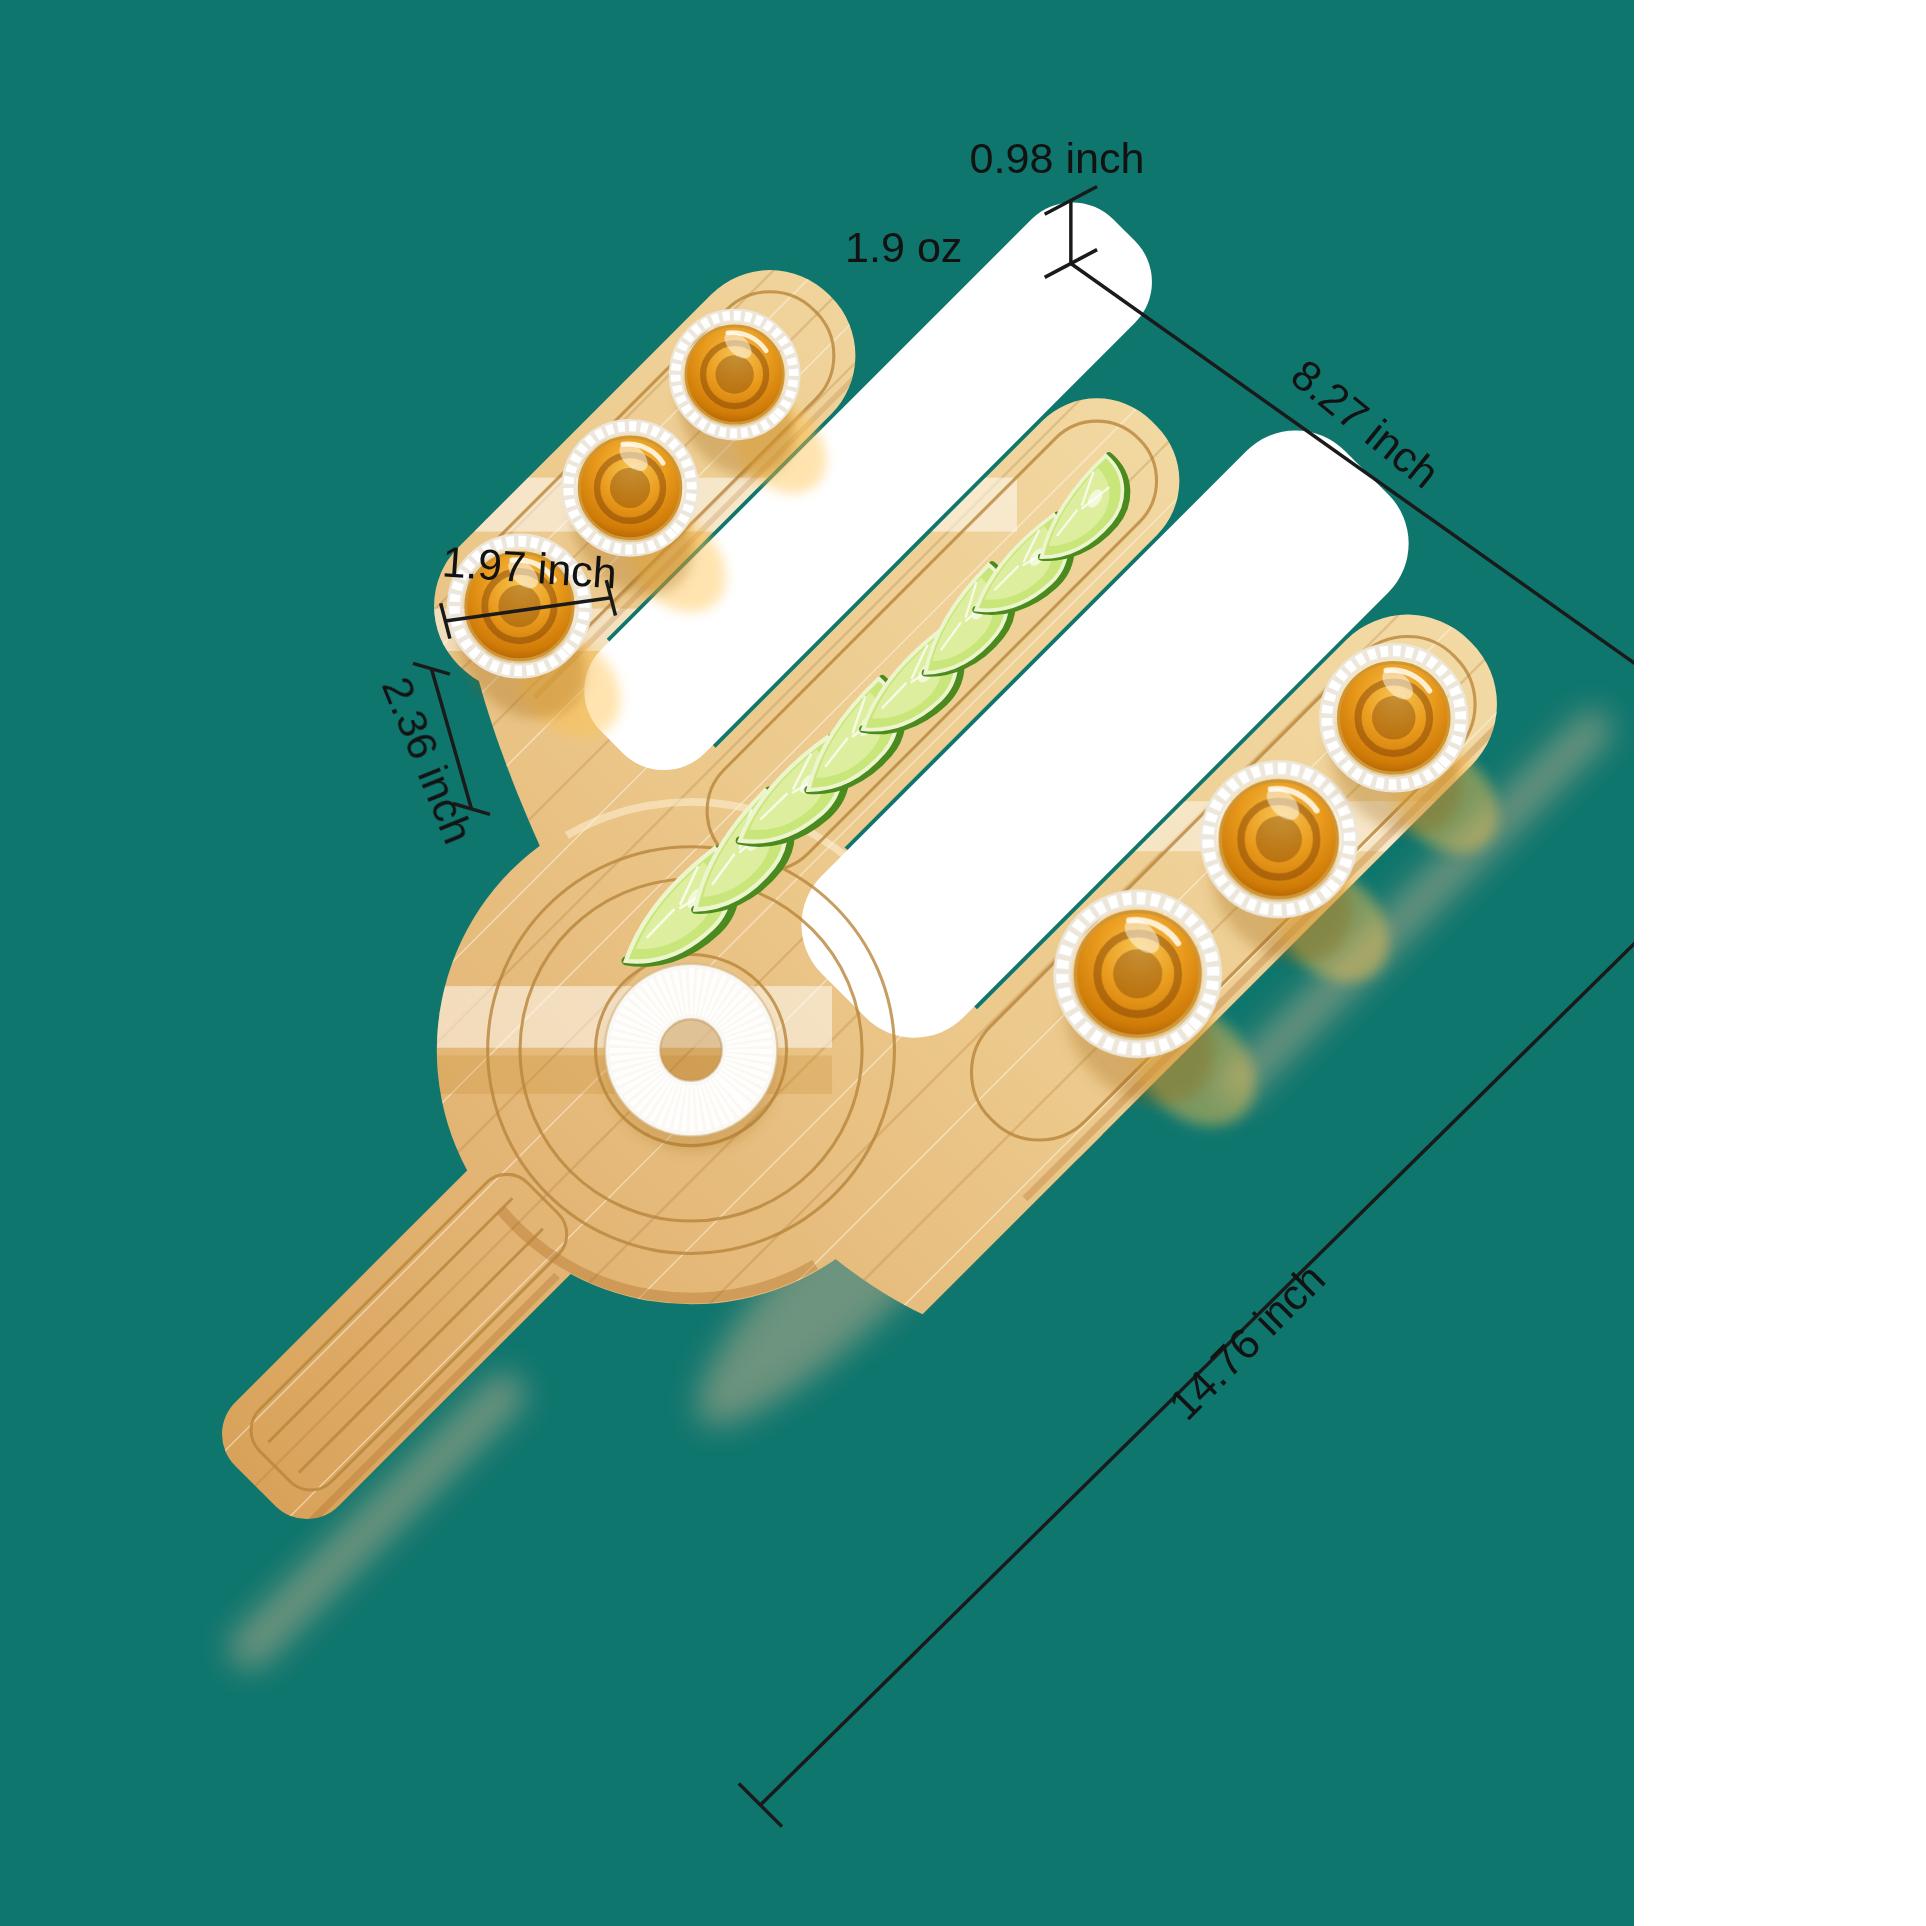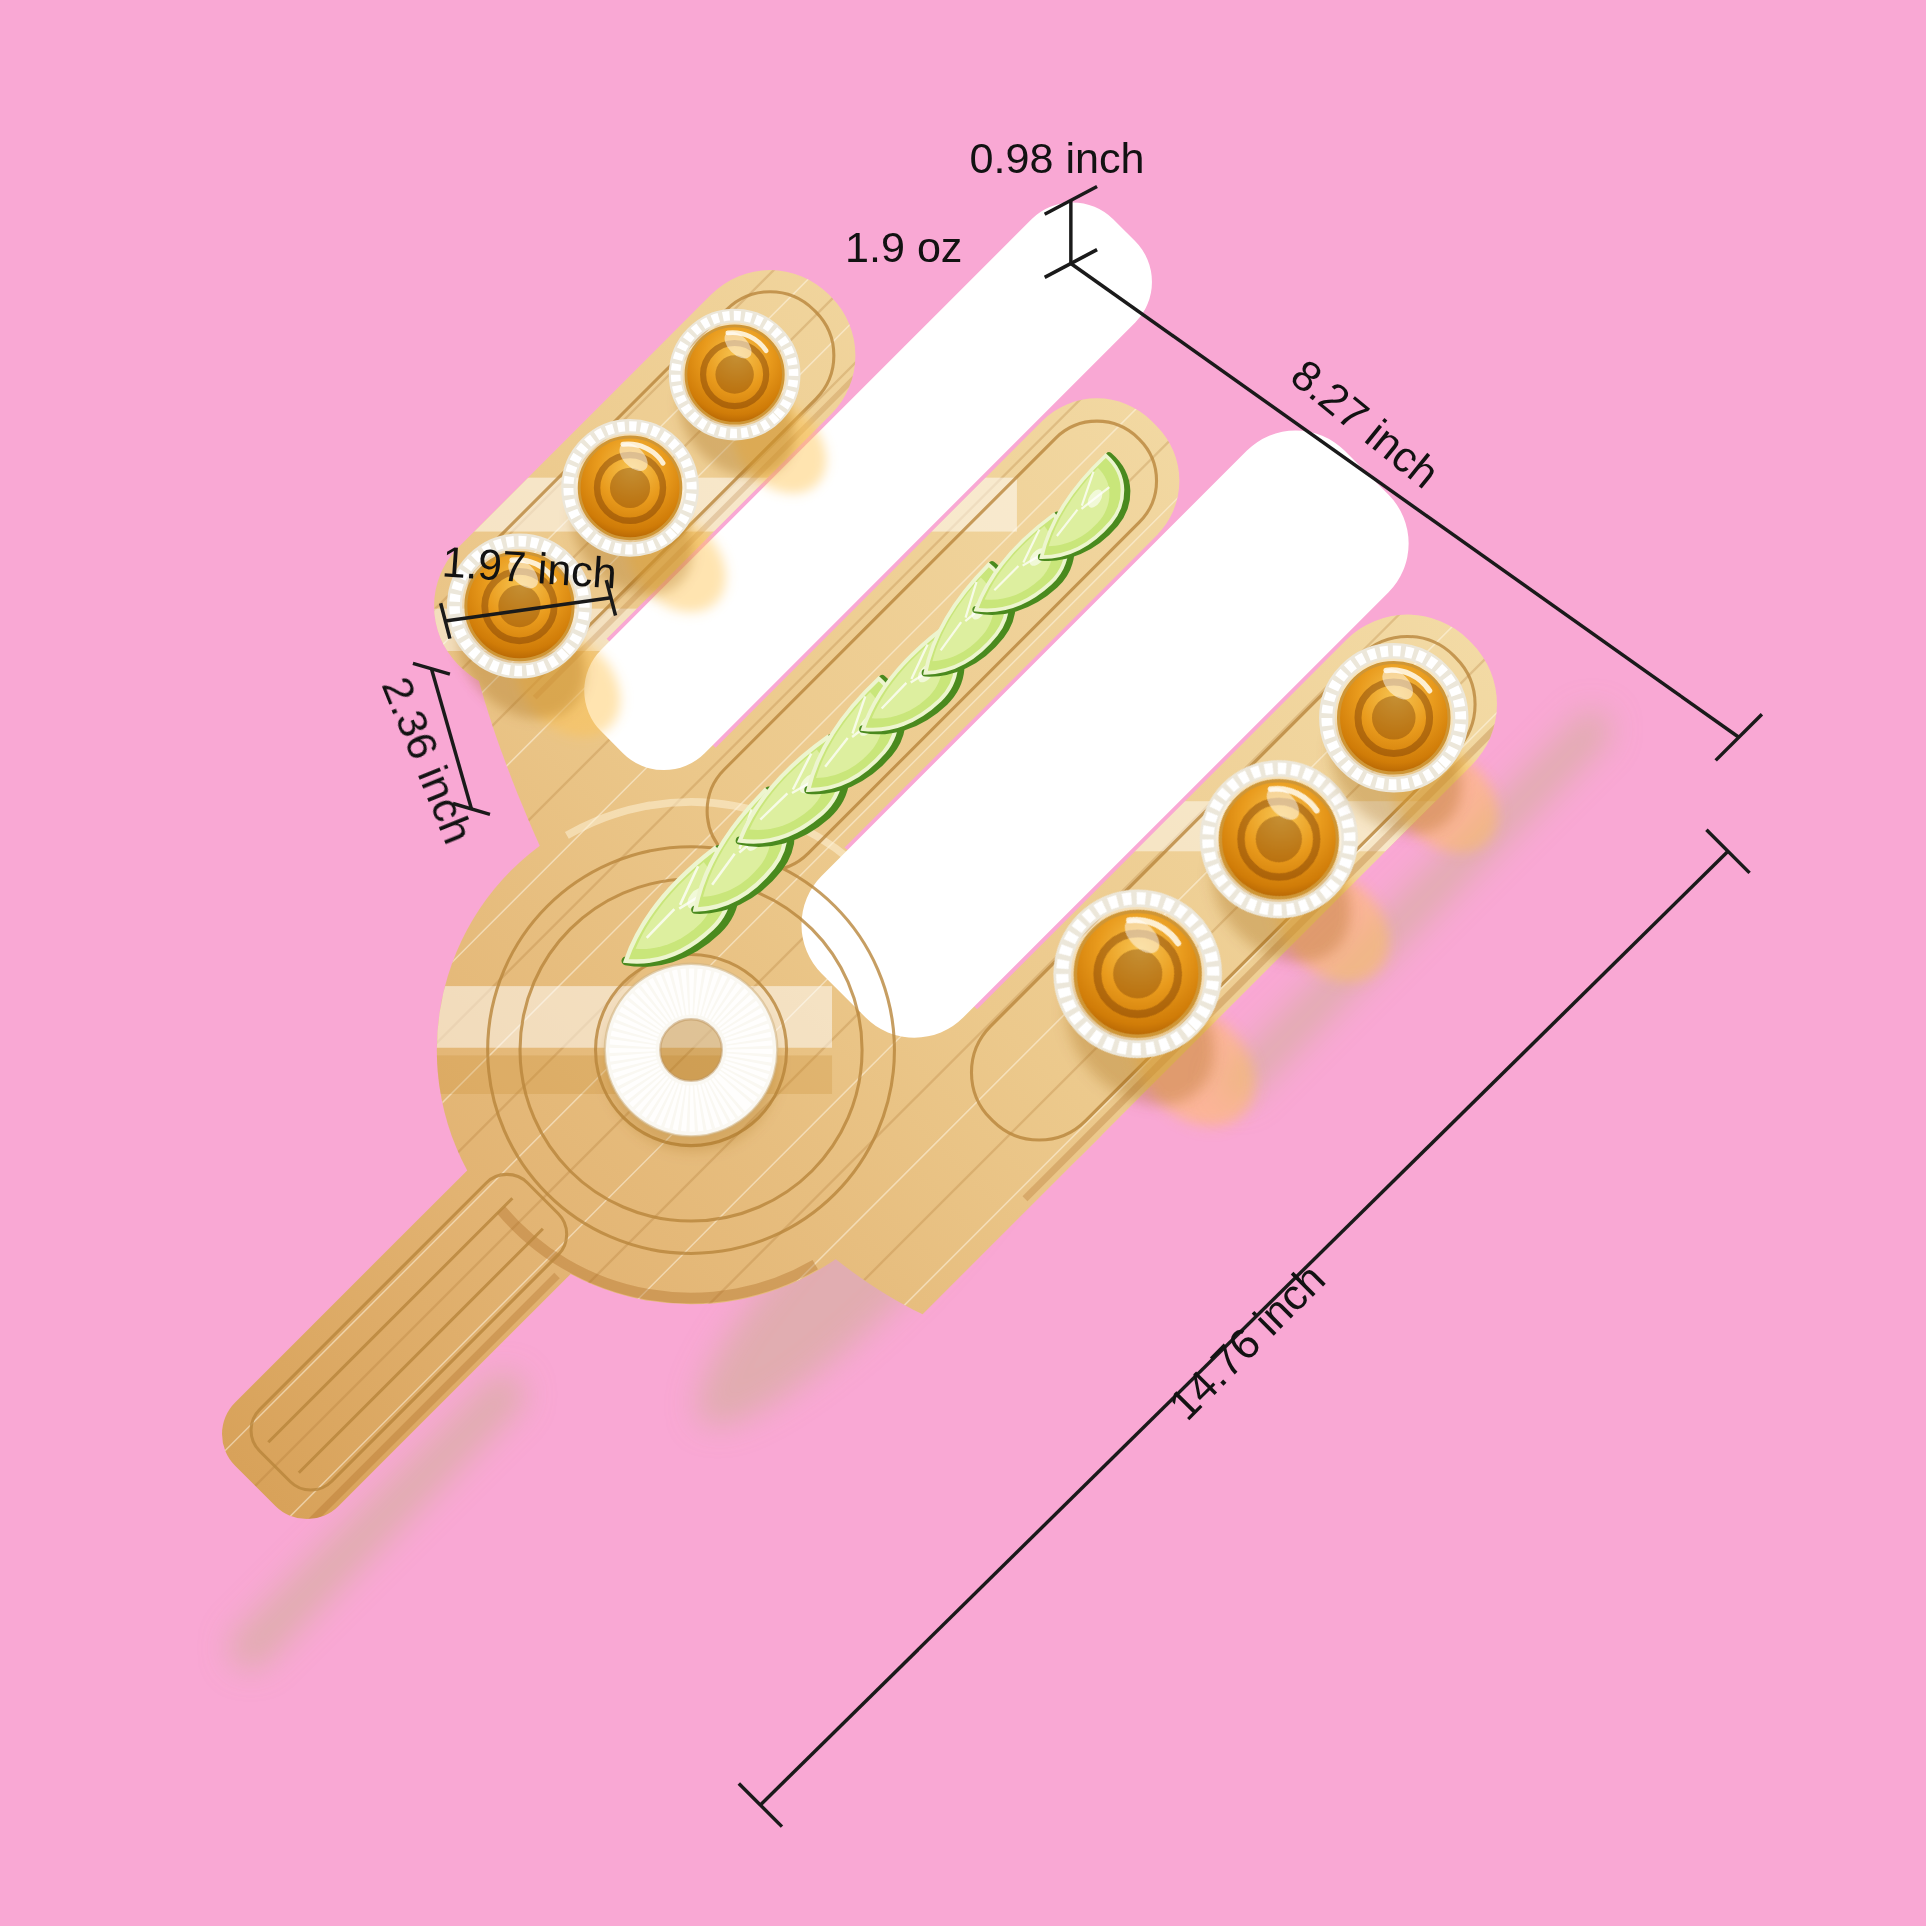--- a/index.html
+++ b/index.html
@@ -1,16 +1,16 @@
 <!DOCTYPE html>
 <html style="font-size:12.3px"><head>
 <meta charset="utf-8">
 <style>
   html,body{margin:0;padding:0;background:#ffffff;}
-  .stage{width:1926px;height:1926px;position:relative;background:#f9a8d4;overflow:hidden;}
+  .stage{width:1634px;height:1926px;position:relative;background:#0f766e;overflow:hidden;}
   svg{display:block;}
   text{font-family:"Liberation Sans","DejaVu Sans",sans-serif;font-size:56px;}
 </style>
 </head>
 <body>
 
 <div class="stage">
 <svg width="1926" height="1926" viewBox="0 0 2500 2500" xmlns="http://www.w3.org/2000/svg">
   <defs>
     <filter id="b8" x="-60%" y="-60%" width="220%" height="220%">

